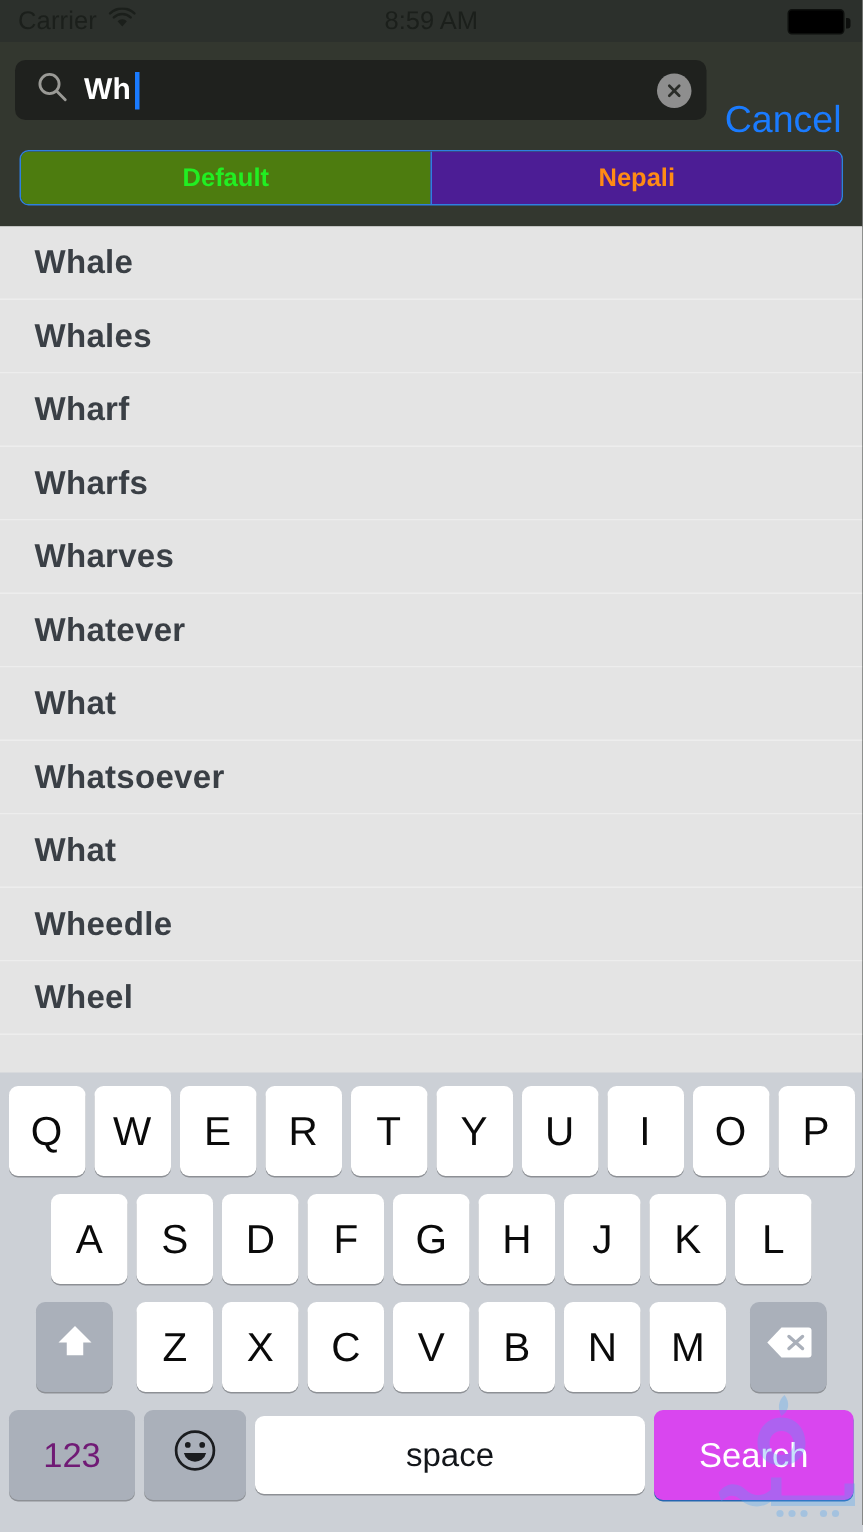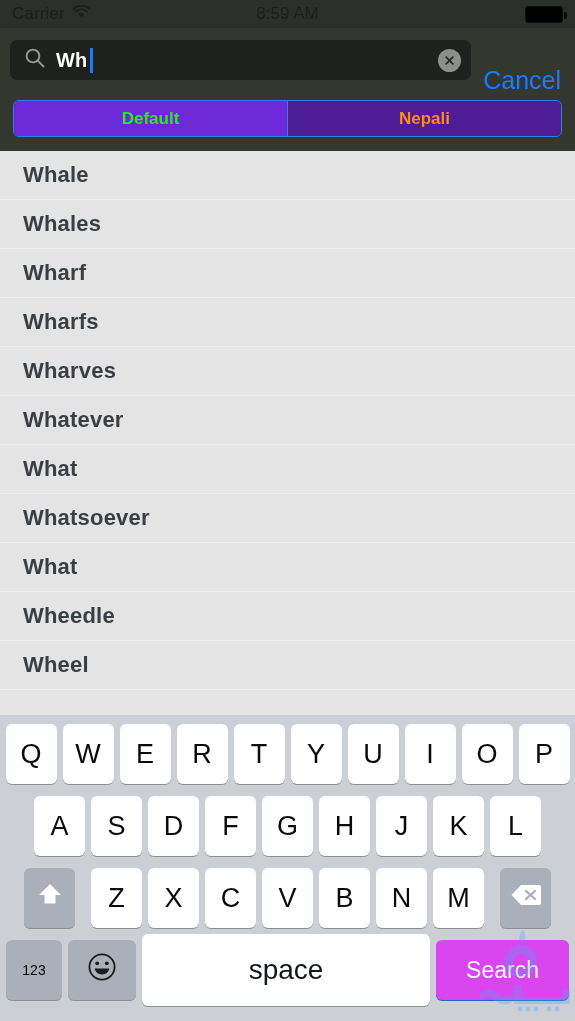--- a/index.html
+++ b/index.html
@@ -140,21 +140,21 @@
   .segment {
     flex: 1;
     display: flex;
     align-items: center;
     justify-content: center;
     font-size: 17px;
     font-weight: bold;
     cursor: pointer;
   }
   .segment.selected {
-    background: #6d28d9;
+    background: #4d7c0f;
     color: #22ee22;
   }
   .segment.unselected {
     background: #4c1d95;
     color: #ff8b14;
     border-left: 1.5px solid #2f7fe0;
   }
 
   
   .word-list {
@@ -214,28 +214,28 @@
   .kb-row-2 .key { width: 51px; height: 60px; }
   .kb-row-3 .key { width: 51px; height: 60px; }
   .key.func {
     background: #aab0ba;
     box-shadow: 0 1px 0 #8d9095;
   }
   .key-shift { width: 70px; height: 60px; margin-right: 10px; }
   .key-backspace { width: 70px; height: 60px; margin-left: 10px; }
   .kb-row-4 { gap: 6px; padding: 0 3px; }
   .key-123 {
-    width: 56px; height: 60px;
-    font-size: 14px; color: #000000;
+    width: 84px; height: 60px;
+    font-size: 23px; color: #701a75;
   }
   .key-emoji { width: 68px; height: 60px; }
   .key-space {
     flex: 1;
-    height: 72px;
-    font-size: 28px;
+    height: 52px;
+    font-size: 22px;
     color: #13161a;
   }
   .key-search {
     width: 133px;
     height: 60px;
     background: #d946ef;
     color: #ffffff;
     font-size: 23px;
     box-shadow: 0 1px 0 #2566b0;
   }

